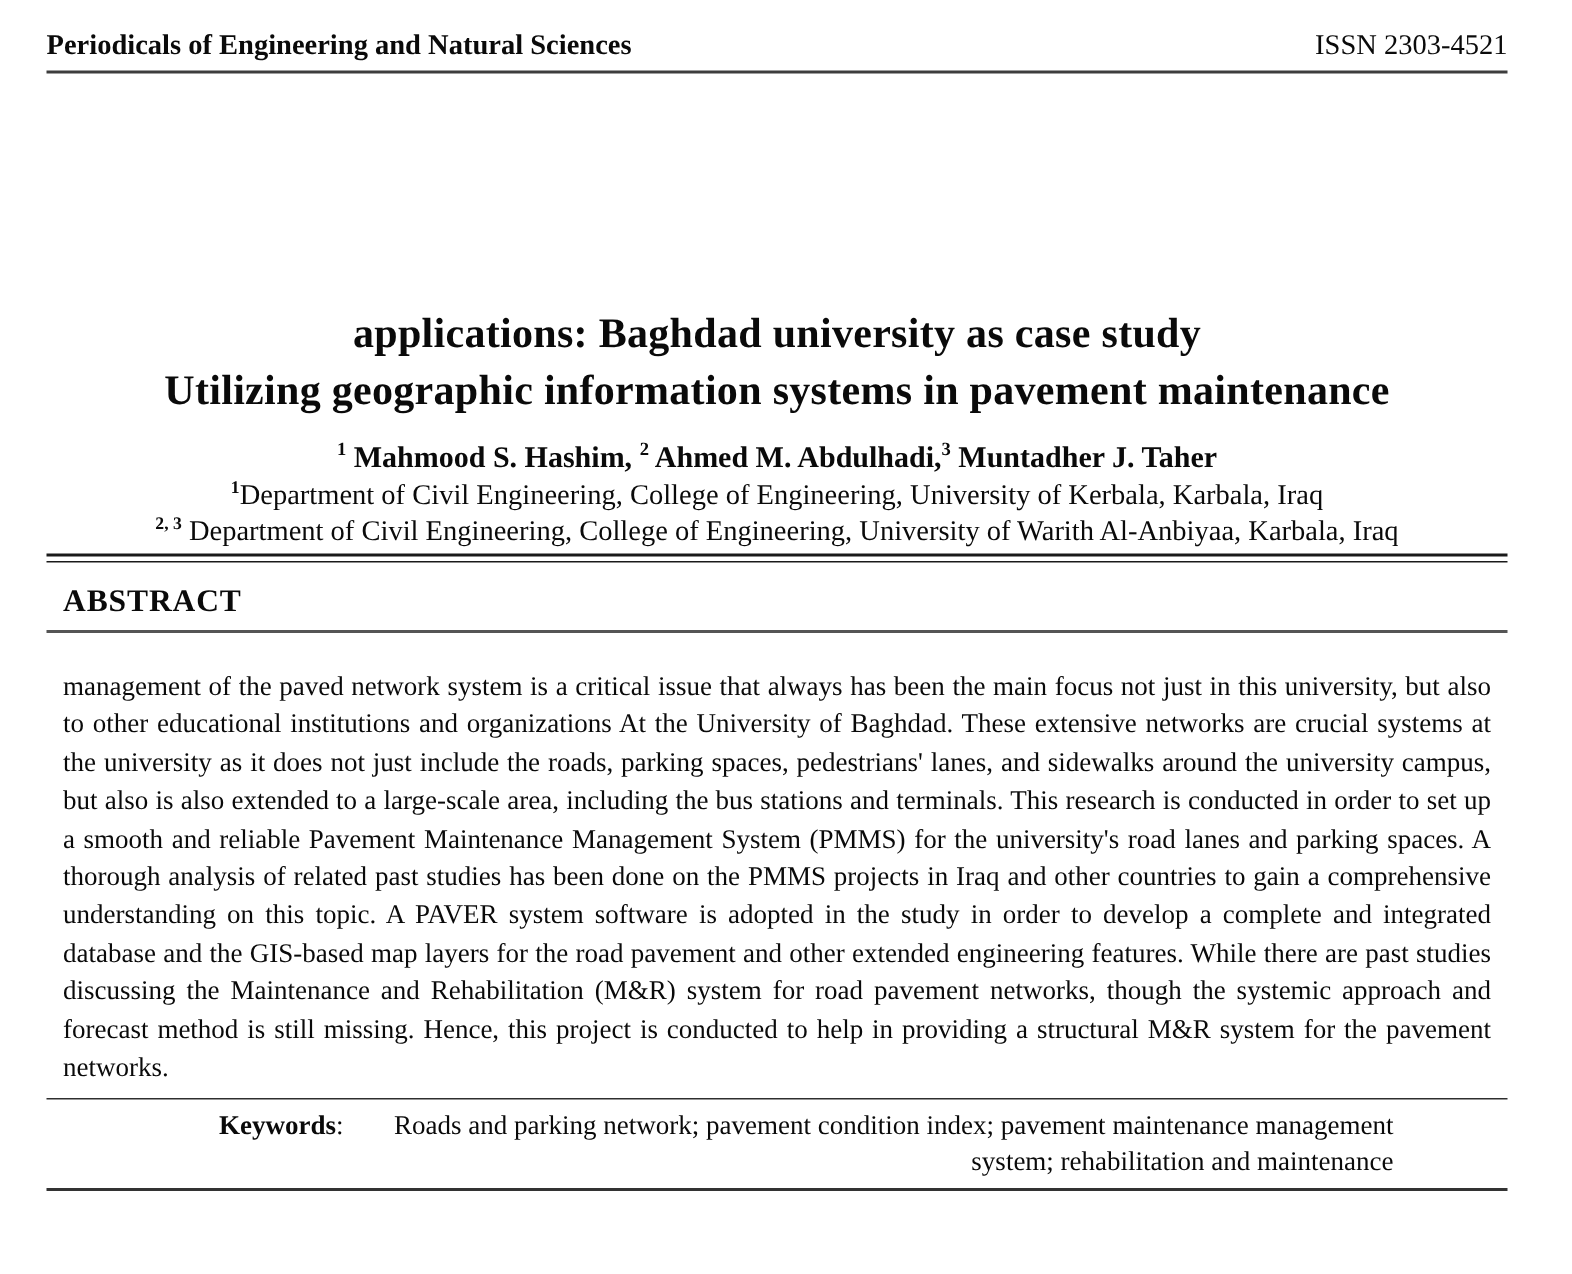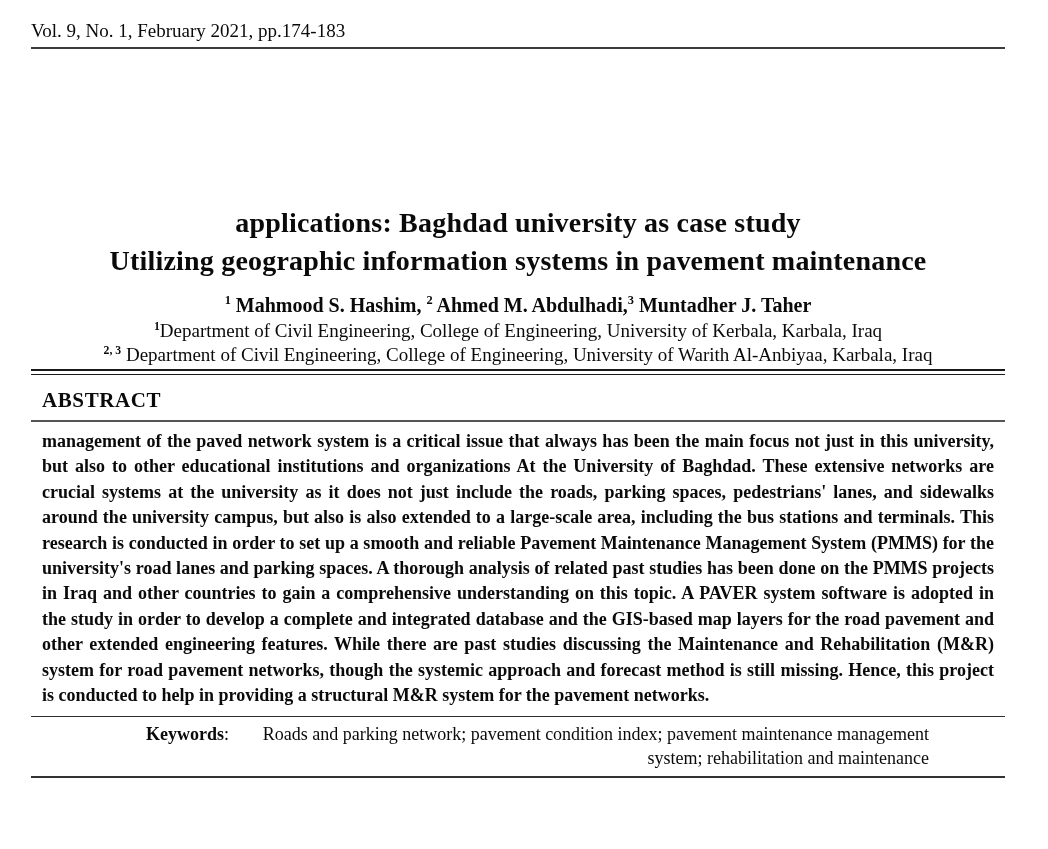--- a/index.html
+++ b/index.html
@@ -82,26 +82,25 @@
     font-size: 21px;
     font-weight: bold;
     letter-spacing: 0.6px;
     line-height: 24px;
   }
   .abstract-rule {
     margin-top: 8px;
     border-top-color: #555;
   }
   .abstract-text {
-    margin: 7px 0 0 11px;
+    margin: 23px 0 0 11px;
     width: 952px;
     font-size: 18px;
     line-height: 25.4px;
     text-align: justify;
-    font-weight: bold;
   }
   
   .keywords-top-rule {
     margin-top: 8px;
     border-top-width: 1.5px;
     border-top-color: #2e2e2e;
   }
   .keywords-row {
     display: flex;
     padding: 5px 0 6px 11px;
@@ -121,21 +120,24 @@
   .bottom-rule {
     border-top-color: #333;
   }
 </style>
 </head>
 <body>
 
 <div class="page">
 
   <header>
-    <div class="issue-info">Vol. 9, No. 1, February 2021, pp.174-183</div>
+    <div class="header-row">
+      <span class="journal-name">Periodicals of Engineering and Natural Sciences</span>
+      <span class="issn">ISSN 2303-4521</span>
+    </div>
   </header>
 
   <div class="rule header-rule"></div>
 
   <h1 class="title">
       <span class="title-line">applications: Baghdad university as case study</span>
       <span class="title-line">Utilizing geographic information systems in pavement maintenance</span>
     </h1>
 
   <div class="authors"><sup>1</sup><span> Mahmood S. Hashim, </span><sup>2</sup><span> Ahmed M. Abdulhadi,</span><sup>3</sup><span> Muntadher J. Taher</span></div>

